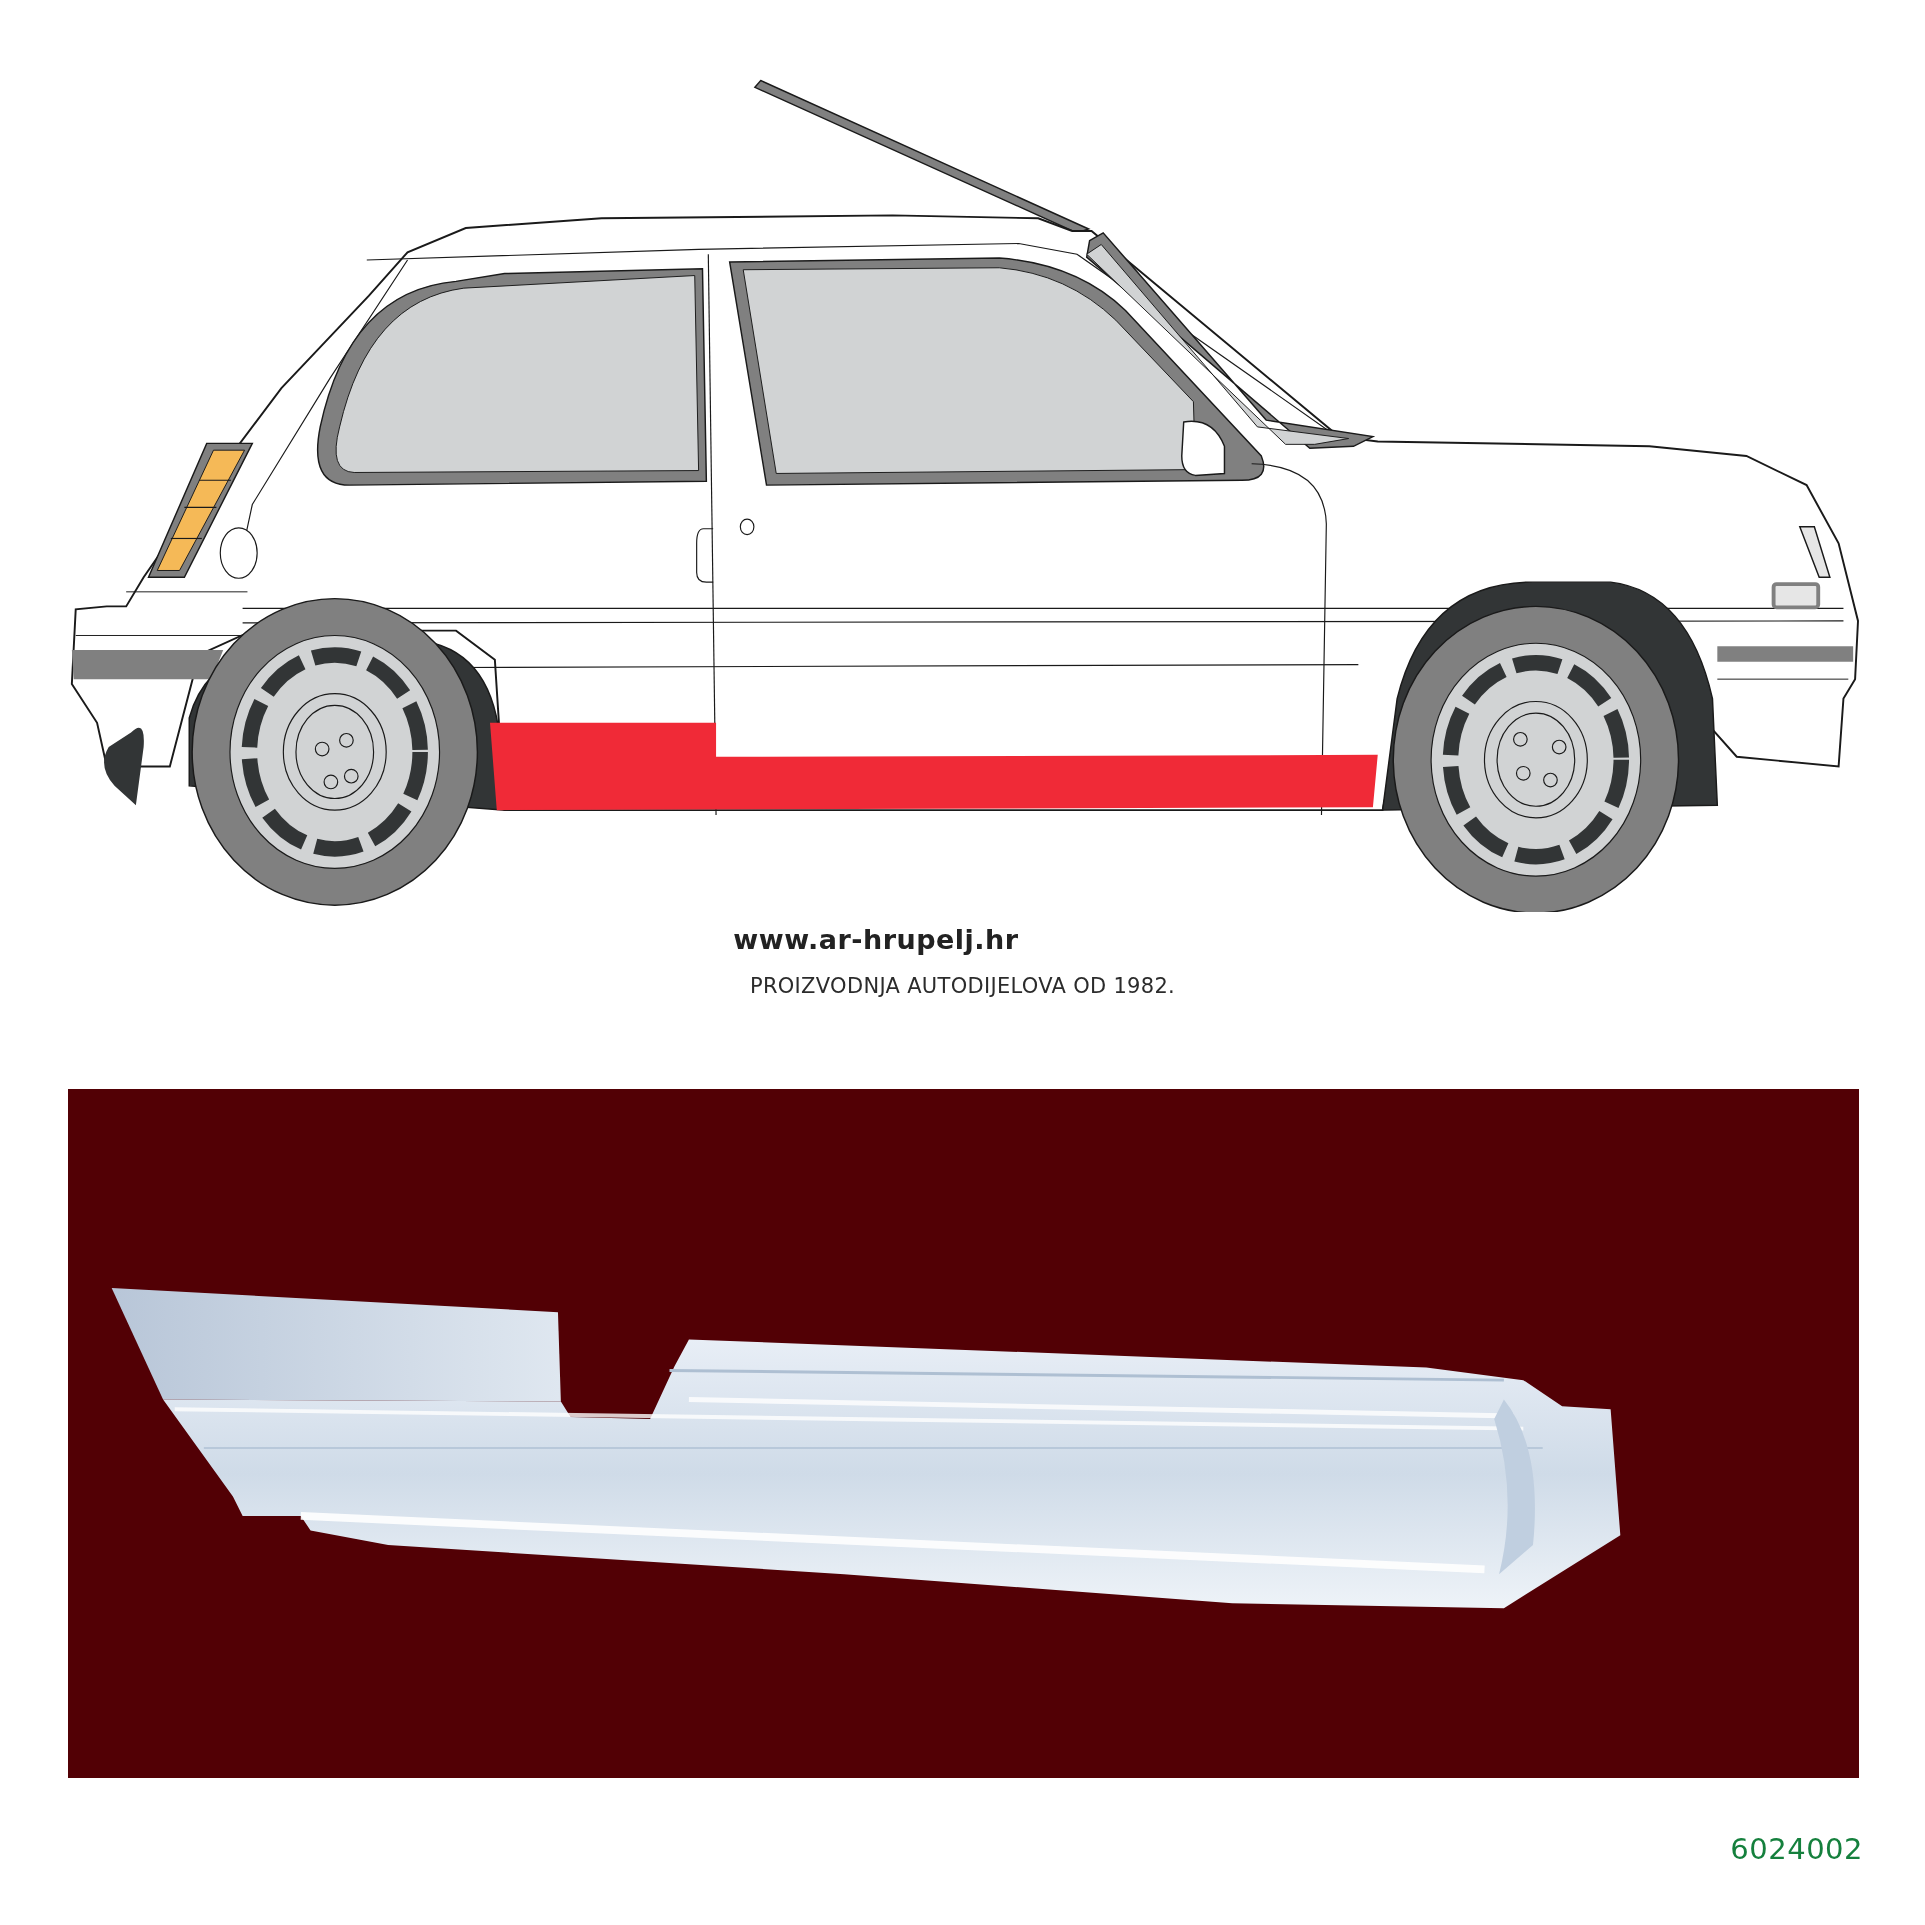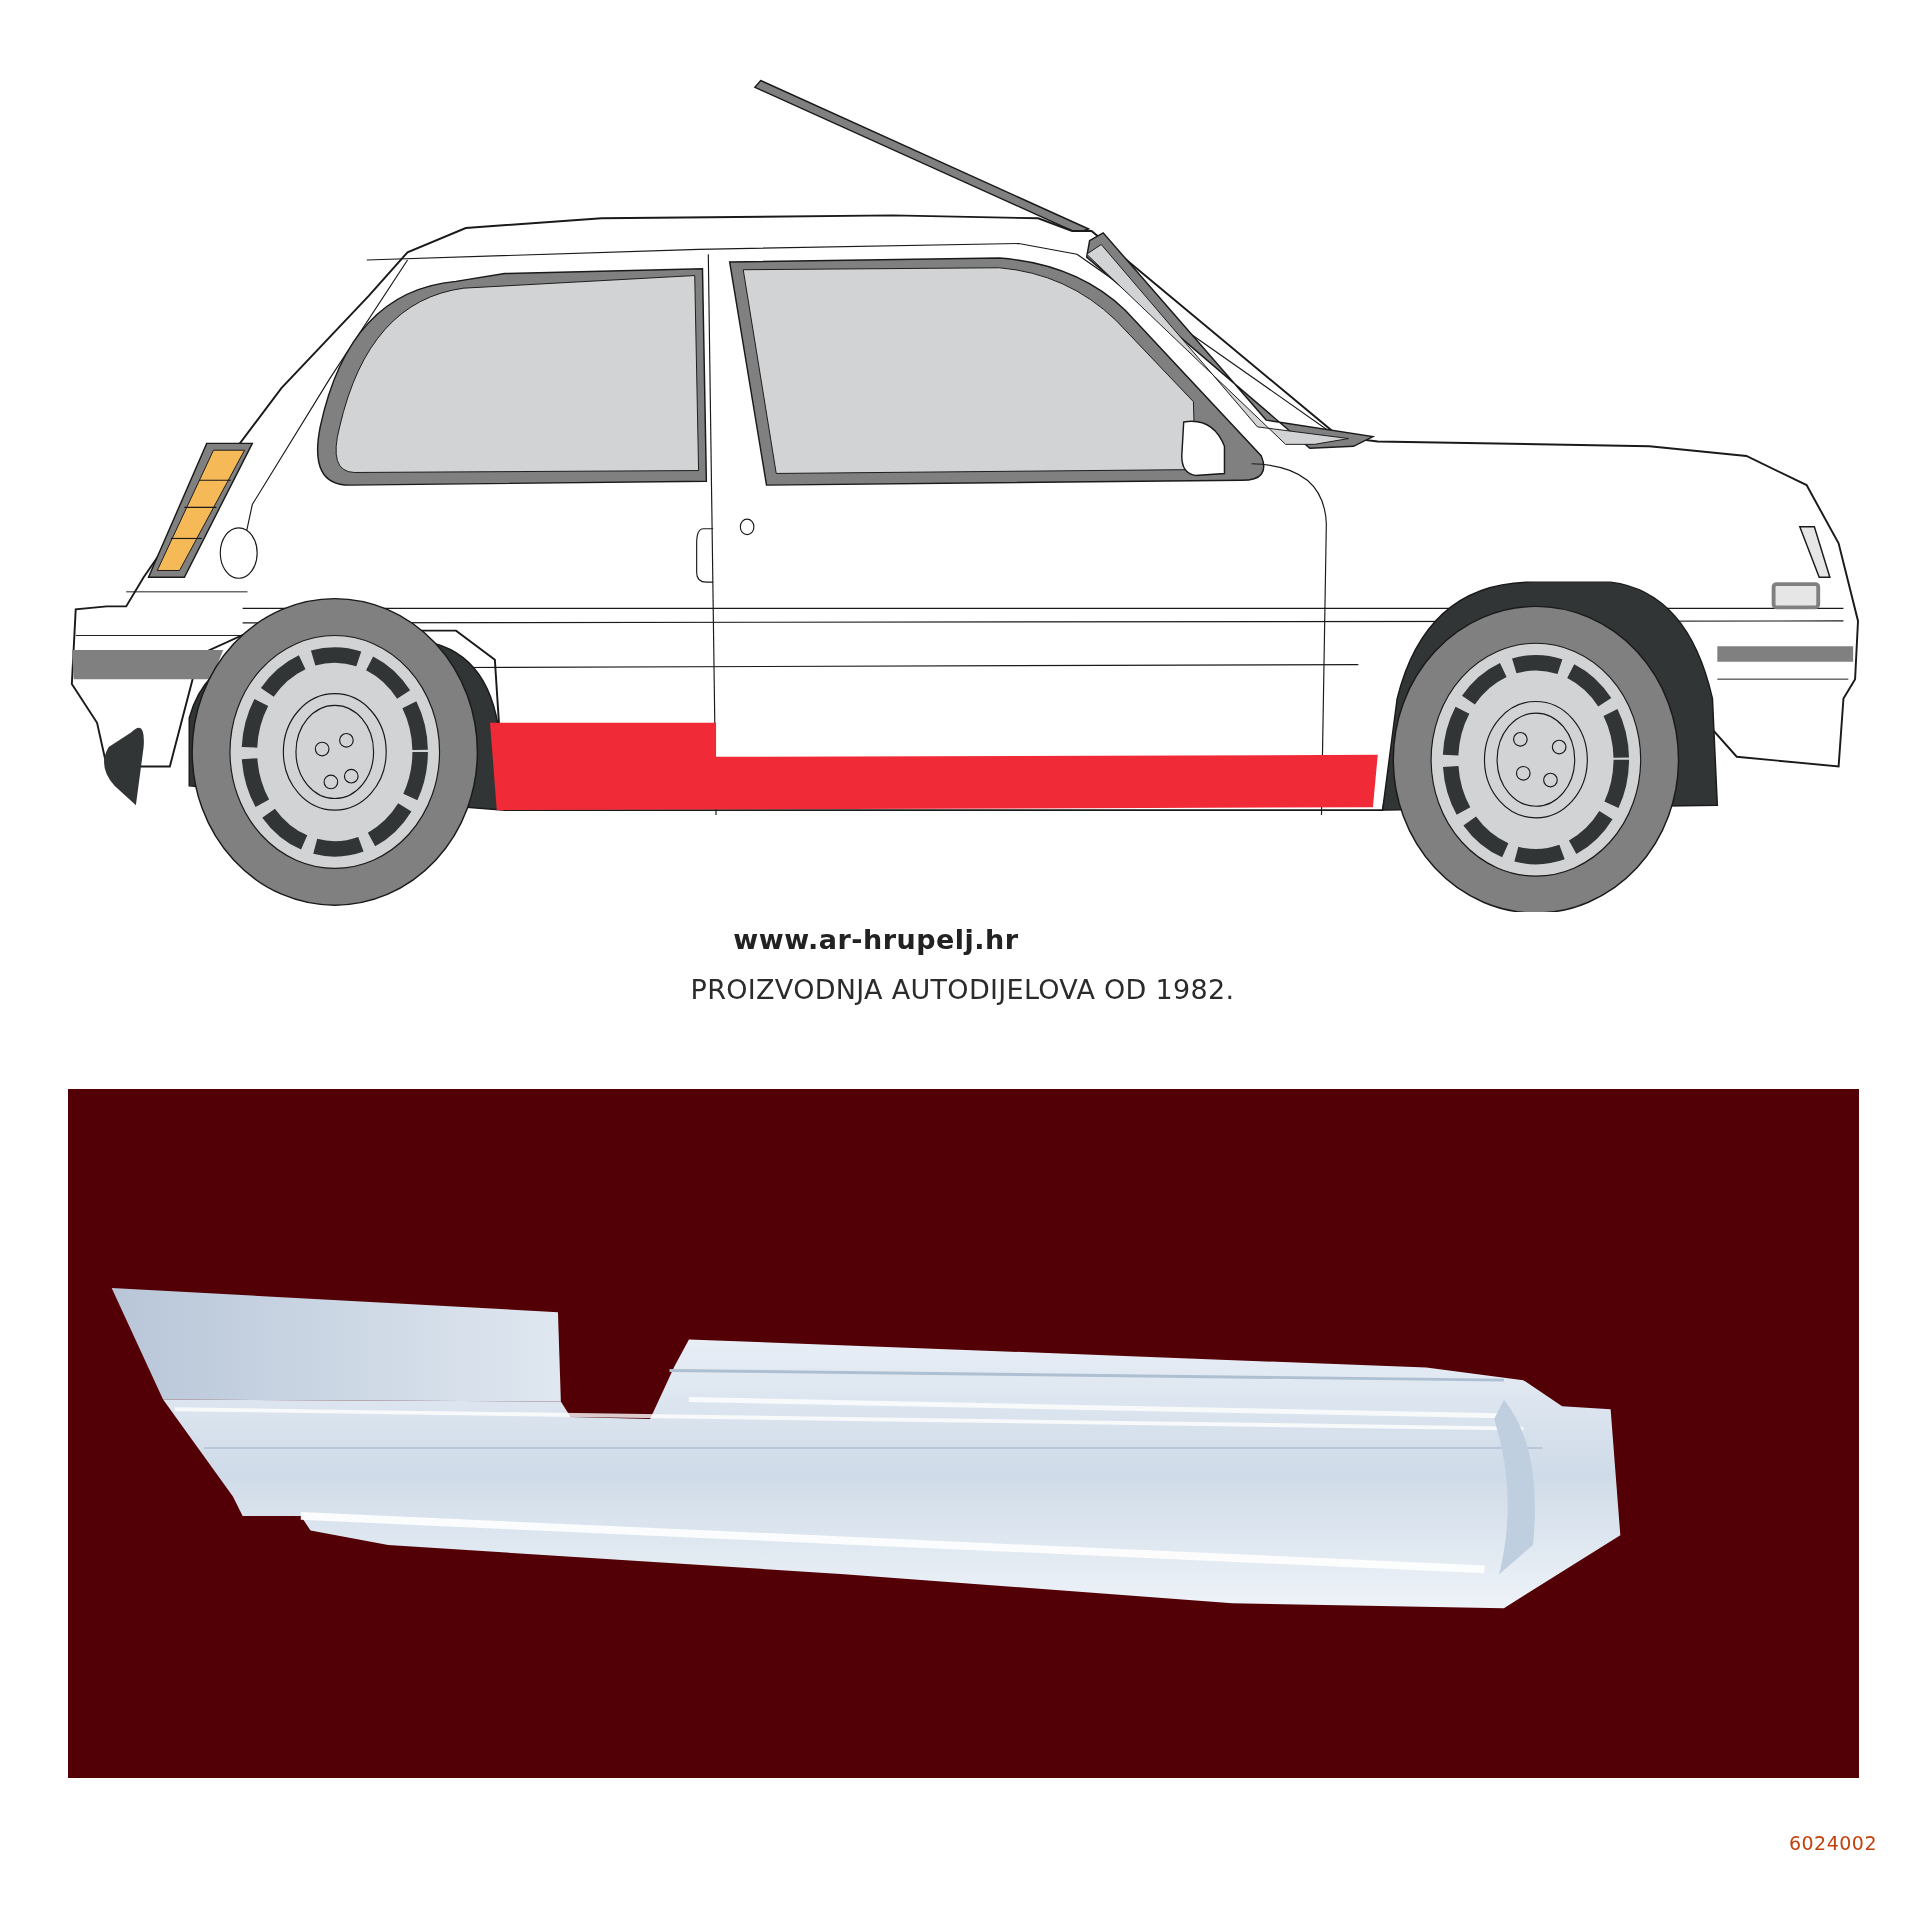--- a/index.html
+++ b/index.html
@@ -1,23 +1,23 @@
 <!DOCTYPE html>
 <html><head>
 <meta charset="utf-8">
 <style>
   html, body { margin:0; padding:0; background:#ffffff; }
   body { width:1925px; height:1925px; position:relative; overflow:hidden; font-family:"DejaVu Sans", sans-serif; }
   .car-diagram { position:absolute; left:0; top:0; width:1925px; height:912px; }
   .car-diagram svg { width:1925px; height:912px; display:block; }
   .site-url { position:absolute; left:0; width:1752px; top:924px; text-align:center; font-size:27px; font-weight:bold; color:#222222; letter-spacing:0.5px; }
-  .tagline { position:absolute; left:0; width:1925px; top:974px; text-align:center; font-size:27px; color:#2b2b2b; letter-spacing:0.3px; }
+  .tagline { position:absolute; left:0; width:1925px; top:974px; text-align:center; font-size:21px; color:#2b2b2b; letter-spacing:0.3px; }
   .photo-panel { position:absolute; left:68px; top:1089px; width:1791px; height:689px; background:#520005; overflow:hidden; }
   .photo-panel svg { width:1791px; height:689px; display:block; }
-  .part-number { position:absolute; right:48px; top:1832px; font-size:19px; color:#c2410c; letter-spacing:0.5px; }
+  .part-number { position:absolute; right:62px; top:1832px; font-size:29px; color:#15803d; letter-spacing:0.5px; }
 </style>
 </head>
 <body>
 
 <div class="car-diagram">
   <svg viewBox="0 0 1984 940" xmlns="http://www.w3.org/2000/svg">
 
     <path d="M784 83 L1122 236 L1110 240 L778 90 Z" fill="#808080" stroke="#1a1a1a" stroke-width="1.5"></path>
 
     <path d="M110 625 L78 628 L74 705 L100 745 L110 790 L175 790 L205 675 L260 650 L470 650 L510 680 L520 835 L1425 835 L1445 740 L1545 720 L1750 735 L1790 780 L1895 790 L1900 720 L1912 700 L1915 640 L1895 560 L1862 500 L1800 470 L1700 460 L1420 455 L1380 450 L1125 238 L1105 238 L1070 225 L920 222 L620 225 L480 235 L420 260 L380 305 L290 400 L200 520 L148 595 L130 625 Z" fill="#ffffff" stroke="#1a1a1a" stroke-width="2"></path>

